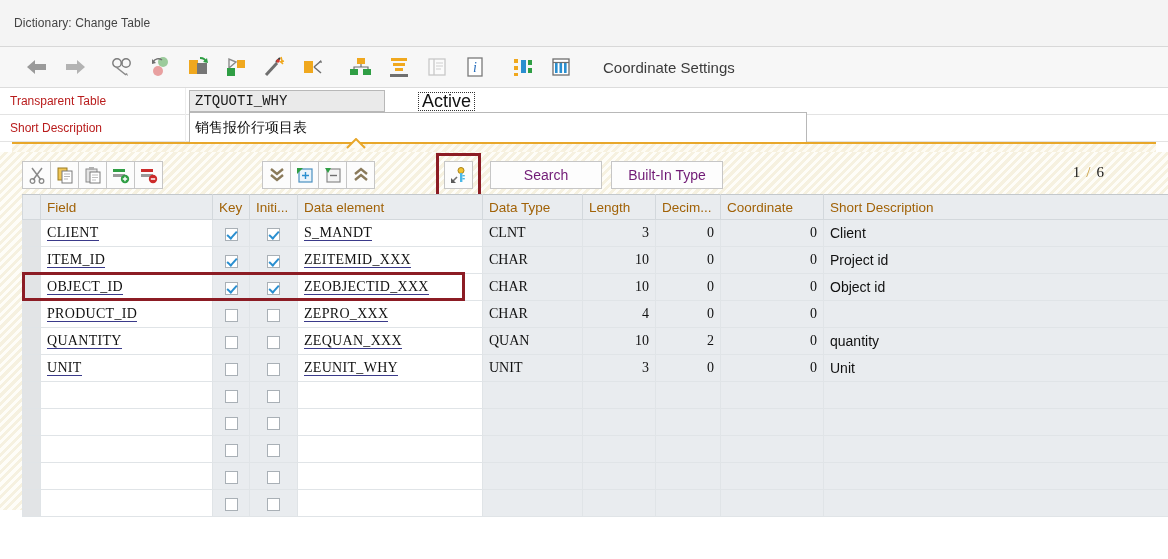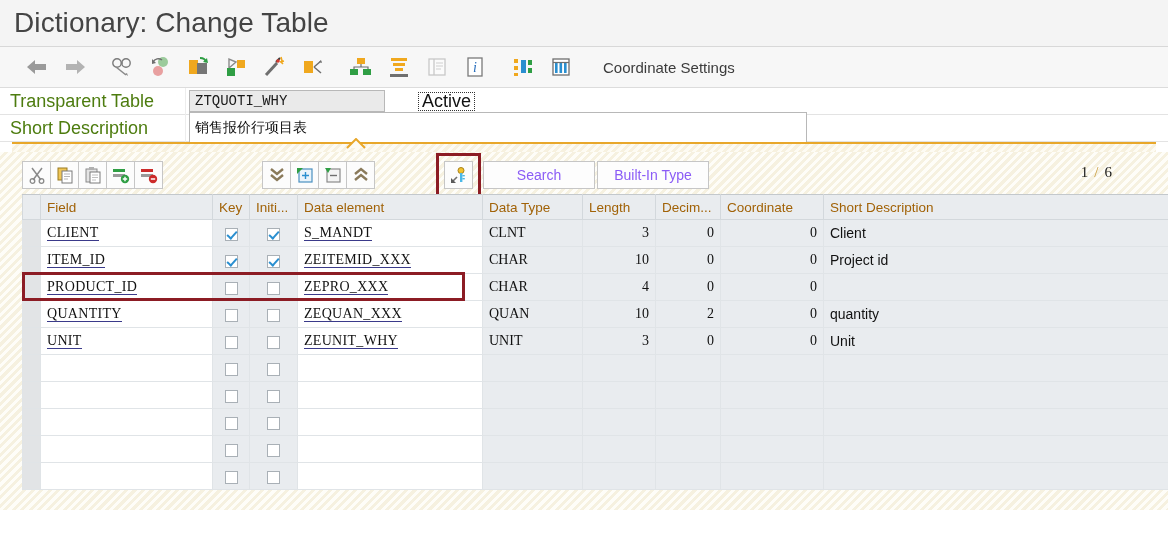--- a/index.html
+++ b/index.html
@@ -18,21 +18,21 @@
 
   
   .titlebar {
     height: 47px;
     background: #f4f4f4;
     border-bottom: 1px solid #d8d8d8;
     display: flex; align-items: center;
     padding-left: 14px;
   }
   .titlebar .title {
-    font-size: 28px;
+    font-size: 12px;
     color: #444;
     letter-spacing: .1px;
   }
 
   
   .maintoolbar {
     height: 41px;
     background: #f7f7f7;
     border-bottom: 1px solid #dcdcdc;
     display: flex; align-items: center;
@@ -58,22 +58,22 @@
   
   .attrblock { background: #ffffff; }
   .attrrow {
     height: 27px;
     display: flex; align-items: center;
     border-bottom: 1px solid #e3e3e3;
   }
   .attr-label {
     width: 186px;
     padding-left: 10px;
-    font-size: 18px;
-    color: #4d7c0f;
+    font-size: 12px;
+    color: #b91c1c;
     border-right: 1px solid #ededed;
     height: 27px;
     display: flex; align-items: center;
   }
   .attr-input-ro {
     width: 196px; height: 22px;
     background: #eaeaea;
     border: 1px solid #b8b8b8;
     font-family: "Liberation Mono", monospace;
     font-size: 14px;
@@ -166,34 +166,34 @@
   }
   .gap-a { width: 100px; }
   .gap-b { width: 62px; }
   .btn-wide {
     height: 28px;
     min-width: 112px;
     padding: 0 16px;
     background: #fdfdfd;
     border: 1px solid #c6c6c6;
     display: flex; align-items: center; justify-content: center;
-    font-size: 14px; color: #8b5cf6;
+    font-size: 14px; color: #701a75;
     cursor: pointer;
-    margin-left: 2px;
+    margin-left: 9px;
   }
   .key-wrap {
     position: relative;
     margin-left: 0px;
     padding: 5px;
     border: 3px solid #8c1c24;
     display: flex; align-items: center;
   }
   .pager {
     position: absolute;
-    right: 56px; top: 12px;
+    right: 64px; top: 12px;
     font-family: "Liberation Serif", serif;
     font-size: 15px;
     color: #1c1c1c;
   }
   .pager .slash { color: #c79a3a; padding: 0 6px; }
 
   
   .gridwrap { position: relative; }
   table.grid {
     border-collapse: collapse;
@@ -574,20 +574,32 @@
               <td class="chk"><span class="cbox on"></span></td>
               <td class="mono"><span class="ul">ZEITEMID_XXX</span></td>
               <td class="dtype">CHAR</td>
               <td class="num">10</td>
               <td class="num">0</td>
               <td class="num">0</td>
               <td class="desc">Project id</td>
             </tr>
             <tr>
               <td class="gutter"></td>
+              <td class="mono"><span class="ul">OBJECT_ID</span></td>
+              <td class="chk"><span class="cbox on"></span></td>
+              <td class="chk"><span class="cbox on"></span></td>
+              <td class="mono"><span class="ul">ZEOBJECTID_XXX</span></td>
+              <td class="dtype">CHAR</td>
+              <td class="num">10</td>
+              <td class="num">0</td>
+              <td class="num">0</td>
+              <td class="desc">Object id</td>
+            </tr>
+            <tr>
+              <td class="gutter"></td>
               <td class="mono"><span class="ul">PRODUCT_ID</span></td>
               <td class="chk"><span class="cbox"></span></td>
               <td class="chk"><span class="cbox"></span></td>
               <td class="mono"><span class="ul">ZEPRO_XXX</span></td>
               <td class="dtype">CHAR</td>
               <td class="num">4</td>
               <td class="num">0</td>
               <td class="num">0</td>
               <td class="desc"></td>
             </tr>

